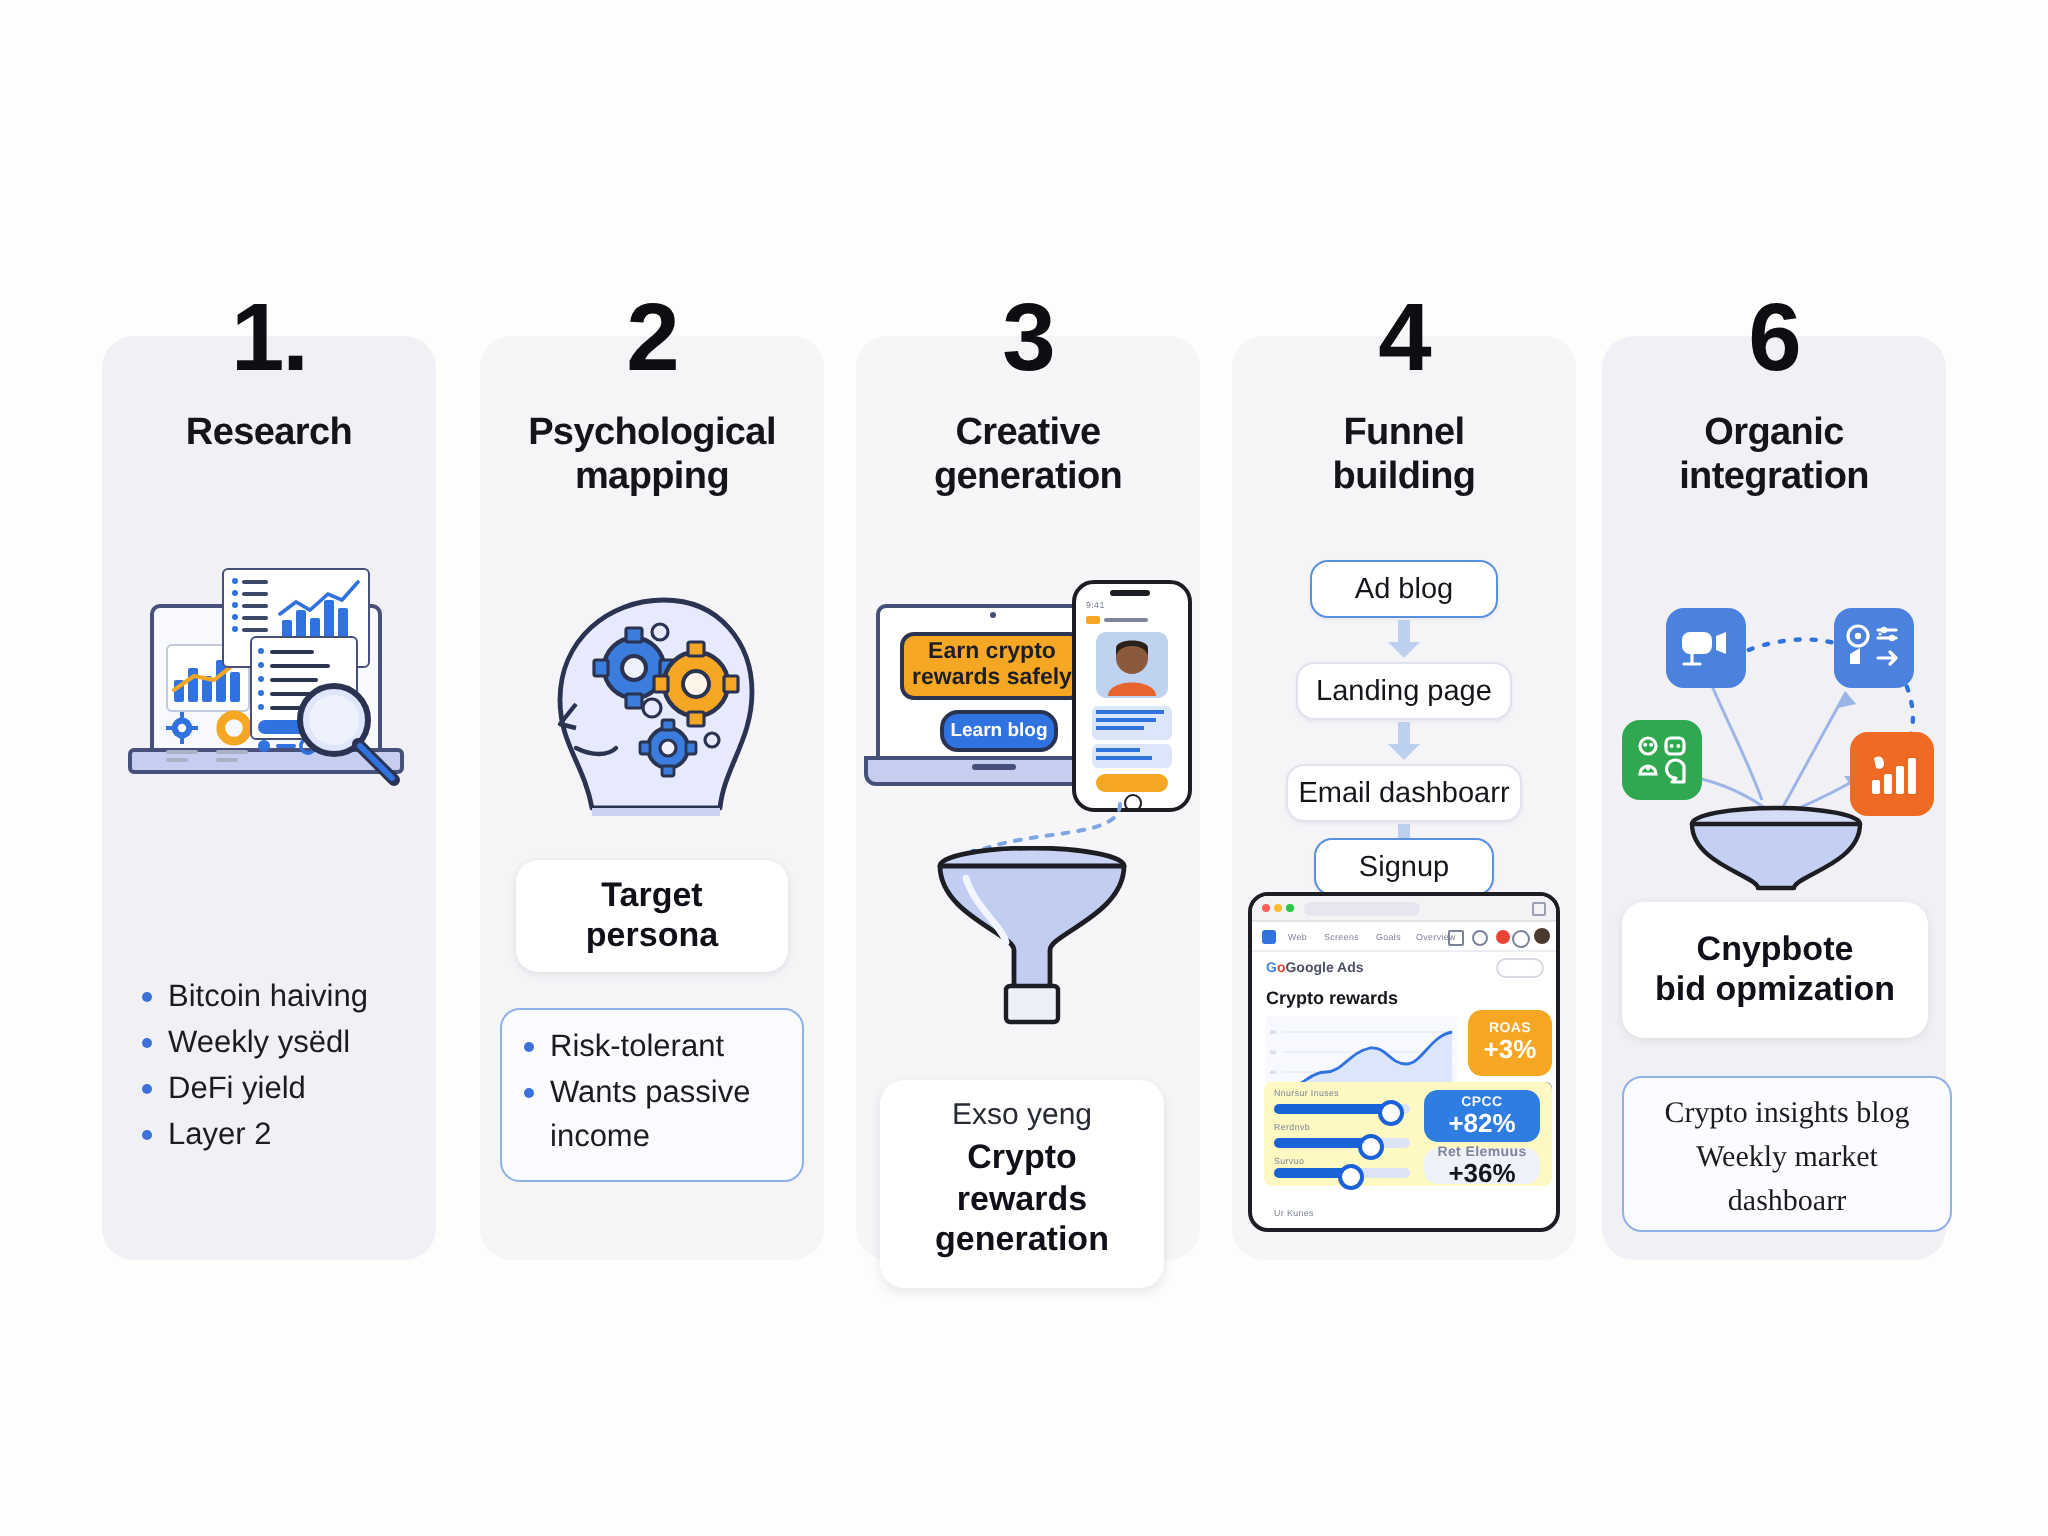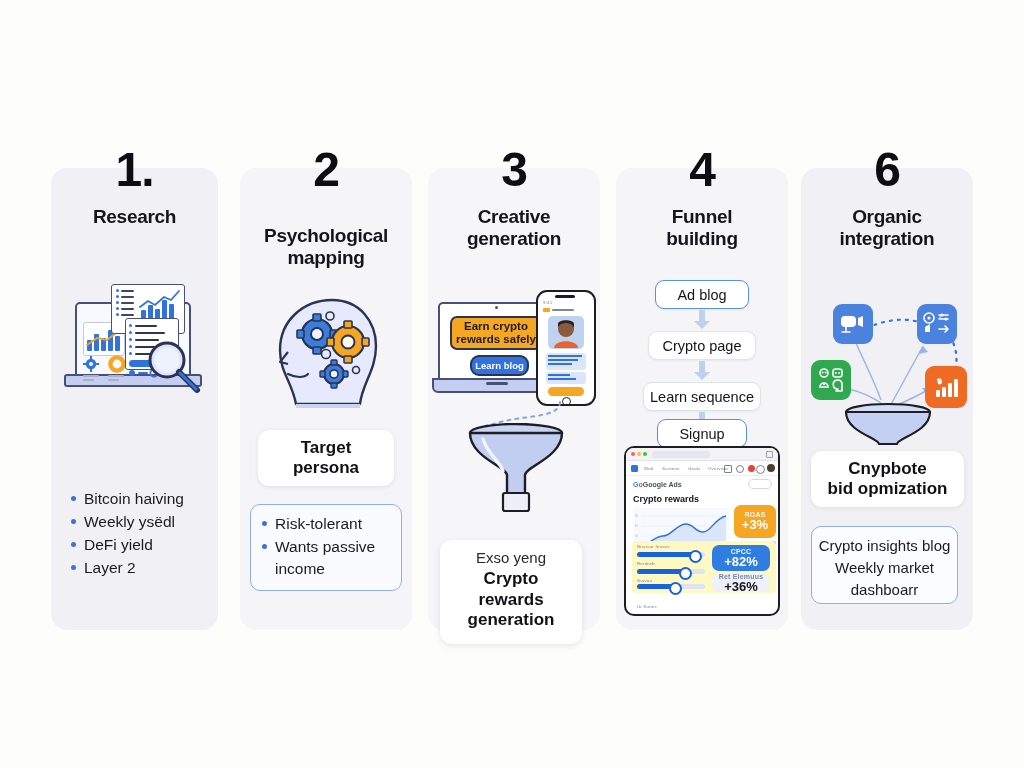--- a/index.html
+++ b/index.html
@@ -208,21 +208,21 @@
         <li>Bitcoin haiving</li>
         <li>Weekly ysёdl</li>
         <li>DeFi yield</li>
         <li>Layer 2</li>
       </ul>
     </div>
   </div>
 
   <div class="card pale" style="left:240px;top:168px;width:172px;height:462px;">
     <div class="num">2</div>
-    <div class="ctitle" style="white-space:pre-line;margin-top:19px;">Psychological
+    <div class="ctitle" style="white-space:pre-line;">Psychological
 mapping</div>
 
     <div style="position:absolute;left:22px;top:118px;width:128px;height:122px;">
       <svg width="128" height="122" viewBox="0 0 128 122">
         <path d="M34 118 C30 96 18 86 18 64 C18 34 42 14 70 14 C98 14 114 36 114 60 C114 84 100 98 98 118 Z" fill="#e6eafc" stroke="#2b3352" stroke-width="2.4" stroke-linejoin="round"></path>
         <path d="M26 66 L18 76 L26 78" fill="none" stroke="#2b3352" stroke-width="2.2" stroke-linejoin="round"></path>
         <path d="M26 88 C34 92 42 92 46 88" fill="none" stroke="#2b3352" stroke-width="2.2" stroke-linecap="round"></path>
         <path d="M34 118 L98 118 L98 122 L34 122 Z" fill="#c9d2f3"></path>
         <g>
           <circle cx="55" cy="48" r="15" fill="#3b7ddd" stroke="#2b3352" stroke-width="2.2"></circle>
@@ -337,26 +337,26 @@
   <div class="card pale" style="left:616px;top:168px;width:172px;height:462px;">
     <div class="num">4</div>
     <div class="ctitle" style="white-space:pre-line;">Funnel
 building</div>
 
     <div class="fbox hl" style="left:39px;top:112px;width:94px;height:29px;">Ad blog</div>
     <svg class="arrowdown" style="left:77px;top:142px;" width="18" height="19" viewBox="0 0 18 19">
       <path d="M6 0 H12 V11 H17 L9 19 L1 11 H6 Z" fill="#bdd0ef"></path>
       </svg>
 
-    <div class="fbox" style="left:32px;top:163px;width:108px;height:29px;">Crypto page</div>
+    <div class="fbox" style="left:32px;top:163px;width:108px;height:29px;">Landing page</div>
     <svg class="arrowdown" style="left:77px;top:193px;" width="18" height="19" viewBox="0 0 18 19">
       <path d="M6 0 H12 V11 H17 L9 19 L1 11 H6 Z" fill="#bdd0ef"></path>
       </svg>
 
-    <div class="fbox" style="left:27px;top:214px;width:118px;height:29px;">Learn sequence</div>
+    <div class="fbox" style="left:27px;top:214px;width:118px;height:29px;">Email dashboarr</div>
     <svg class="arrowdown" style="left:77px;top:244px;" width="18" height="19" viewBox="0 0 18 19">
       <path d="M6 0 H12 V11 H17 L9 19 L1 11 H6 Z" fill="#bdd0ef"></path>
       </svg>
 
     <div class="fbox hl" style="left:41px;top:251px;width:90px;height:29px;">Signup</div>
 
     <div class="brow" style="left:8px;top:278px;width:156px;height:170px;">
       <div class="brow-bar">
         <span class="dot" style="left:5px;background:#ff5f57;"></span>
         <span class="dot" style="left:11px;background:#febc2e;"></span>
@@ -501,23 +501,23 @@
           <g fill="#fff">
             <rect x="3" y="15" width="4" height="7" rx="1"></rect>
             <rect x="9" y="12" width="4" height="10" rx="1"></rect>
             <rect x="15" y="8" width="4" height="14" rx="1"></rect>
             <rect x="21" y="4" width="4" height="18" rx="1"></rect>
           </g>
         </svg>
       </div>
     </div>
 
-    <div class="chip" style="left:10px;top:283px;width:153px;height:56px;white-space:pre-line;">Cnypbote
+    <div class="chip" style="left:10px;top:283px;width:153px;height:68px;white-space:pre-line;">Cnypbote
 bid opmization</div>
 
-    <div class="plainbox" style="left:10px;top:358px;width:147px;height:78px;">
+    <div class="plainbox" style="left:10px;top:370px;width:165px;height:78px;font-family:Liberation Serif, serif;">
       <div>Crypto insights blog</div>
       <div>Weekly market</div>
       <div>dashboarr</div>
     </div>
   </div>
 
 </div>
 
 </body></html>

